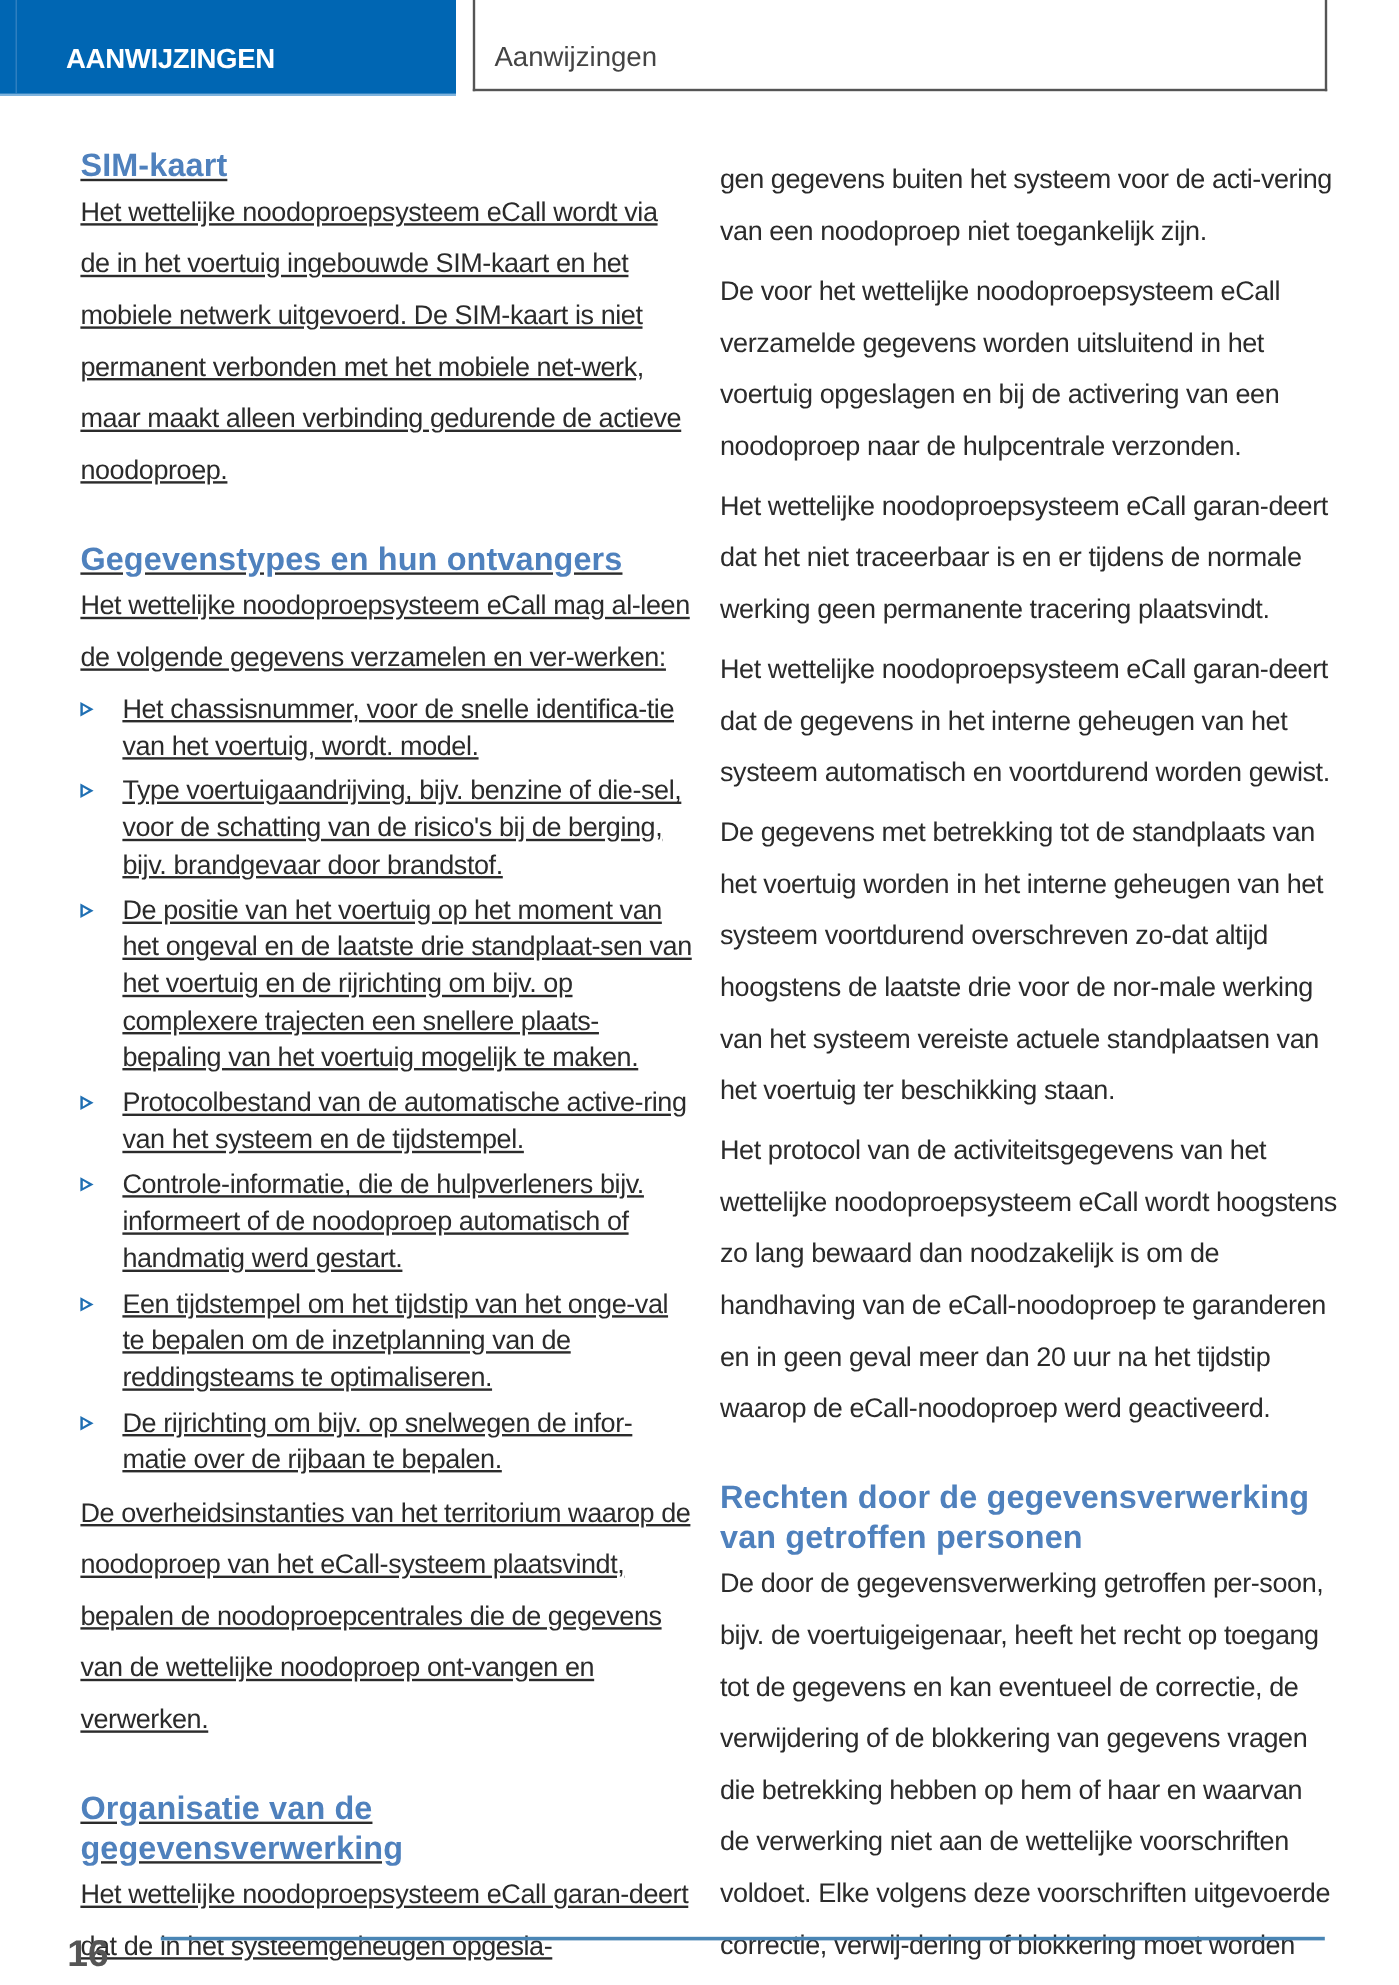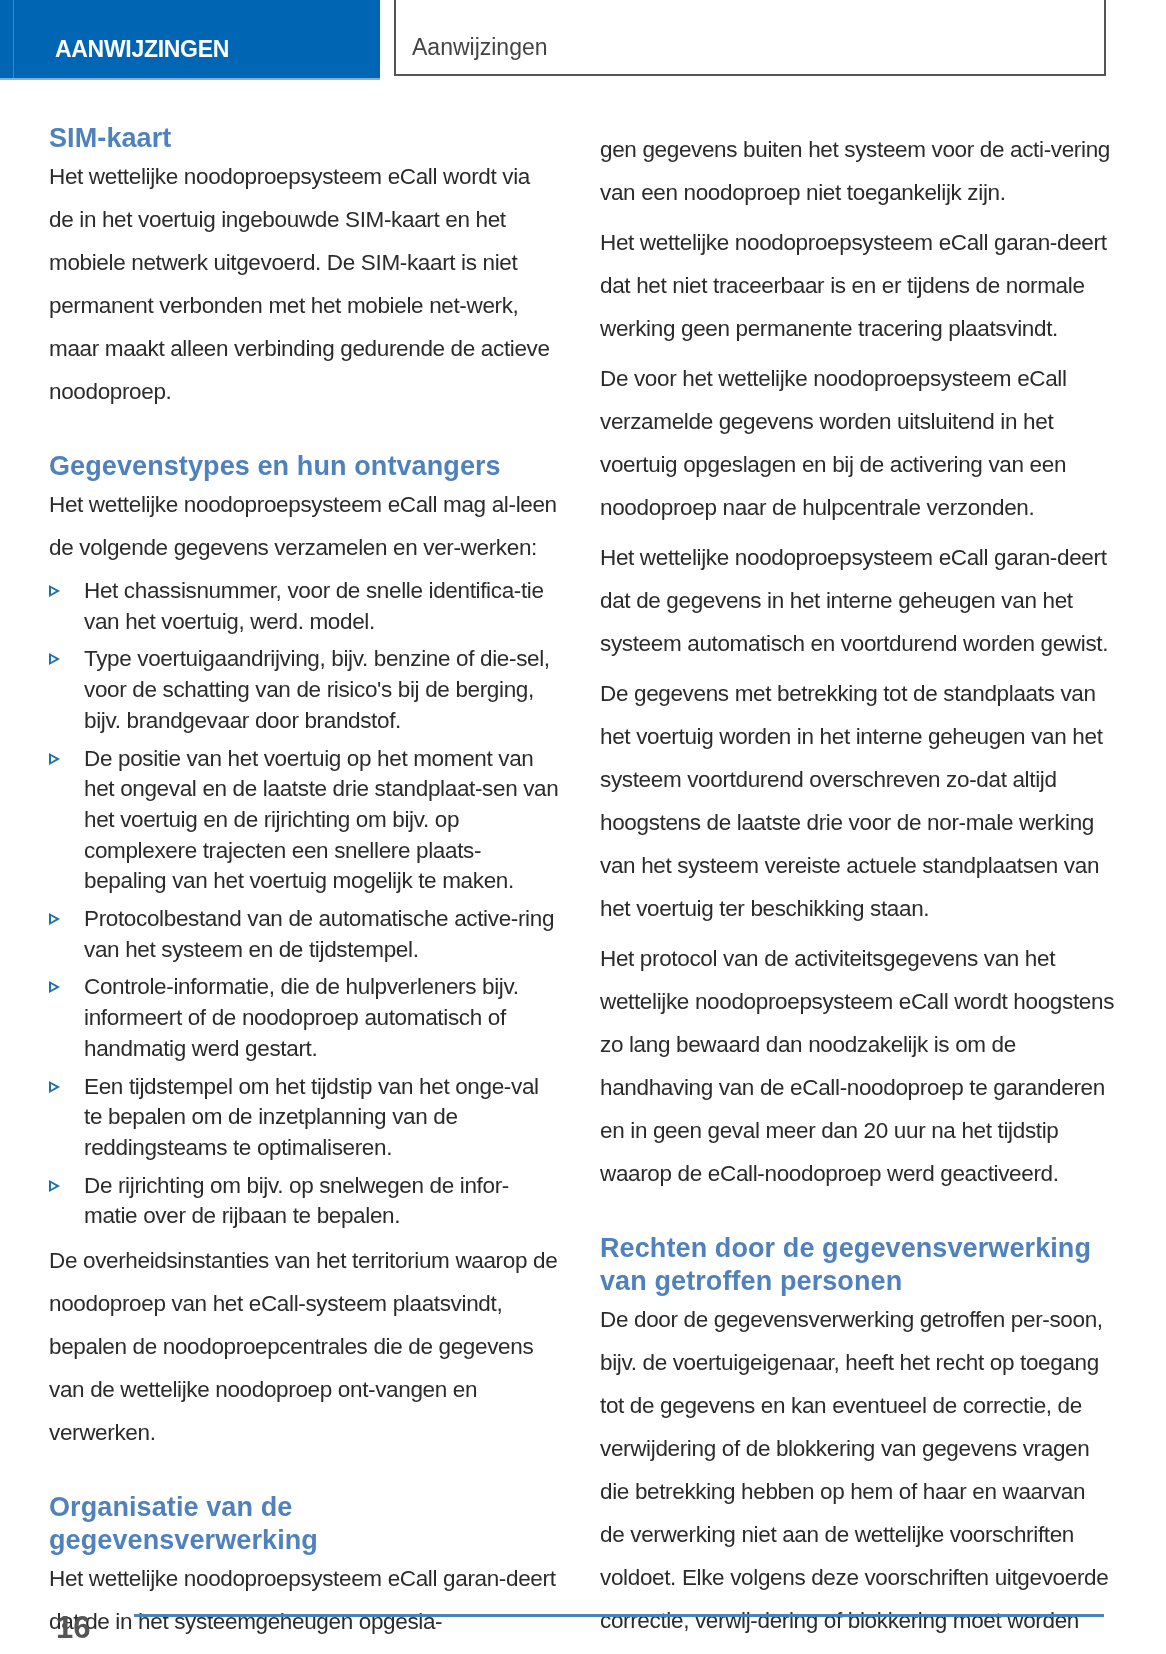--- a/index.html
+++ b/index.html
@@ -36,21 +36,21 @@
       background: #fff;
     }
     .hdr-box-label {
       position: absolute; left: 16px; top: 36px;
       font-size: 23px; color: #444;
     }
     
     .col {
       position: absolute; top: 122px;
     }
-    .col-left { left: 49px; width: 510px; }
+    .col-left { left: 67px; width: 510px; text-decoration: underline; }
     .col-right { left: 600px; width: 515px; top: 128px; }
     h2 {
       margin: 0;
       color: #4f81bd;
       font-size: 27px;
       font-weight: bold;
       line-height: 33px;
       letter-spacing: 0.1px;
     }
     p {
@@ -110,41 +110,41 @@
 <div class="col col-left">
   <h2>SIM-kaart</h2>
   <p>Het wettelijke noodoproepsysteem eCall wordt via de in het voertuig ingebouwde SIM-kaart en het mobiele netwerk uitgevoerd. De SIM-kaart is niet permanent verbonden met het mobiele net-werk, maar maakt alleen verbinding gedurende de actieve noodoproep.</p>
 
   <div class="sec-gap"></div>
 
   <h2>Gegevenstypes en hun ontvangers</h2>
   <p>Het wettelijke noodoproepsysteem eCall mag al-leen de volgende gegevens verzamelen en ver-werken:</p>
 
   <ul class="bullets">
-    <li><span class="bullet"></span><span>Het chassisnummer, voor de snelle identifica-tie van het voertuig, werd. model.</span></li>
+    <li><span class="bullet"></span><span>Het chassisnummer, voor de snelle identifica-tie van het voertuig, wordt. model.</span></li>
     <li><span class="bullet"></span><span>Type voertuigaandrijving, bijv. benzine of die-sel, voor de schatting van de risico's bij de berging, bijv. brandgevaar door brandstof.</span></li>
     <li><span class="bullet"></span><span>De positie van het voertuig op het moment van het ongeval en de laatste drie standplaat-sen van het voertuig en de rijrichting om bijv. op complexere trajecten een snellere plaats-bepaling van het voertuig mogelijk te maken.</span></li>
     <li><span class="bullet"></span><span>Protocolbestand van de automatische active-ring van het systeem en de tijdstempel.</span></li>
     <li><span class="bullet"></span><span>Controle-informatie, die de hulpverleners bijv. informeert of de noodoproep automatisch of handmatig werd gestart.</span></li>
     <li><span class="bullet"></span><span>Een tijdstempel om het tijdstip van het onge-val te bepalen om de inzetplanning van de reddingsteams te optimaliseren.</span></li>
     <li><span class="bullet"></span><span>De rijrichting om bijv. op snelwegen de infor-matie over de rijbaan te bepalen.</span></li>
   </ul>
 
   <p>De overheidsinstanties van het territorium waarop de noodoproep van het eCall-systeem plaatsvindt, bepalen de noodoproepcentrales die de gegevens van de wettelijke noodoproep ont-vangen en verwerken.</p>
 
   <div class="sec-gap"></div>
 
   <h2>Organisatie van de gegevensverwerking</h2>
   <p>Het wettelijke noodoproepsysteem eCall garan-deert dat de in het systeemgeheugen opgesla-</p>
 </div>
 
 <div class="col col-right">
   <p>gen gegevens buiten het systeem voor de acti-vering van een noodoproep niet toegankelijk zijn.</p>
+  <p>De voor het wettelijke noodoproepsysteem eCall verzamelde gegevens worden uitsluitend in het voertuig opgeslagen en bij de activering van een noodoproep naar de hulpcentrale verzonden.</p>
   <p>Het wettelijke noodoproepsysteem eCall garan-deert dat het niet traceerbaar is en er tijdens de normale werking geen permanente tracering plaatsvindt.</p>
-  <p>De voor het wettelijke noodoproepsysteem eCall verzamelde gegevens worden uitsluitend in het voertuig opgeslagen en bij de activering van een noodoproep naar de hulpcentrale verzonden.</p>
   <p>Het wettelijke noodoproepsysteem eCall garan-deert dat de gegevens in het interne geheugen van het systeem automatisch en voortdurend worden gewist.</p>
   <p>De gegevens met betrekking tot de standplaats van het voertuig worden in het interne geheugen van het systeem voortdurend overschreven zo-dat altijd hoogstens de laatste drie voor de nor-male werking van het systeem vereiste actuele standplaatsen van het voertuig ter beschikking staan.</p>
   <p>Het protocol van de activiteitsgegevens van het wettelijke noodoproepsysteem eCall wordt hoogstens zo lang bewaard dan noodzakelijk is om de handhaving van de eCall-noodoproep te garanderen en in geen geval meer dan 20 uur na het tijdstip waarop de eCall-noodoproep werd geactiveerd.</p>
 
   <div class="sec-gap"></div>
 
   <h2>Rechten door de gegevensverwerking van getroffen personen</h2>
   <p>De door de gegevensverwerking getroffen per-soon, bijv. de voertuigeigenaar, heeft het recht op toegang tot de gegevens en kan eventueel de correctie, de verwijdering of de blokkering van gegevens vragen die betrekking hebben op hem of haar en waarvan de verwerking niet aan de wettelijke voorschriften voldoet. Elke volgens deze voorschriften uitgevoerde correctie, verwij-dering of blokkering moet worden meegedeeld aan derden aan wie de gegeven werden overge-dragen, voor zover dit mogelijk is.</p>
 </div>
 

